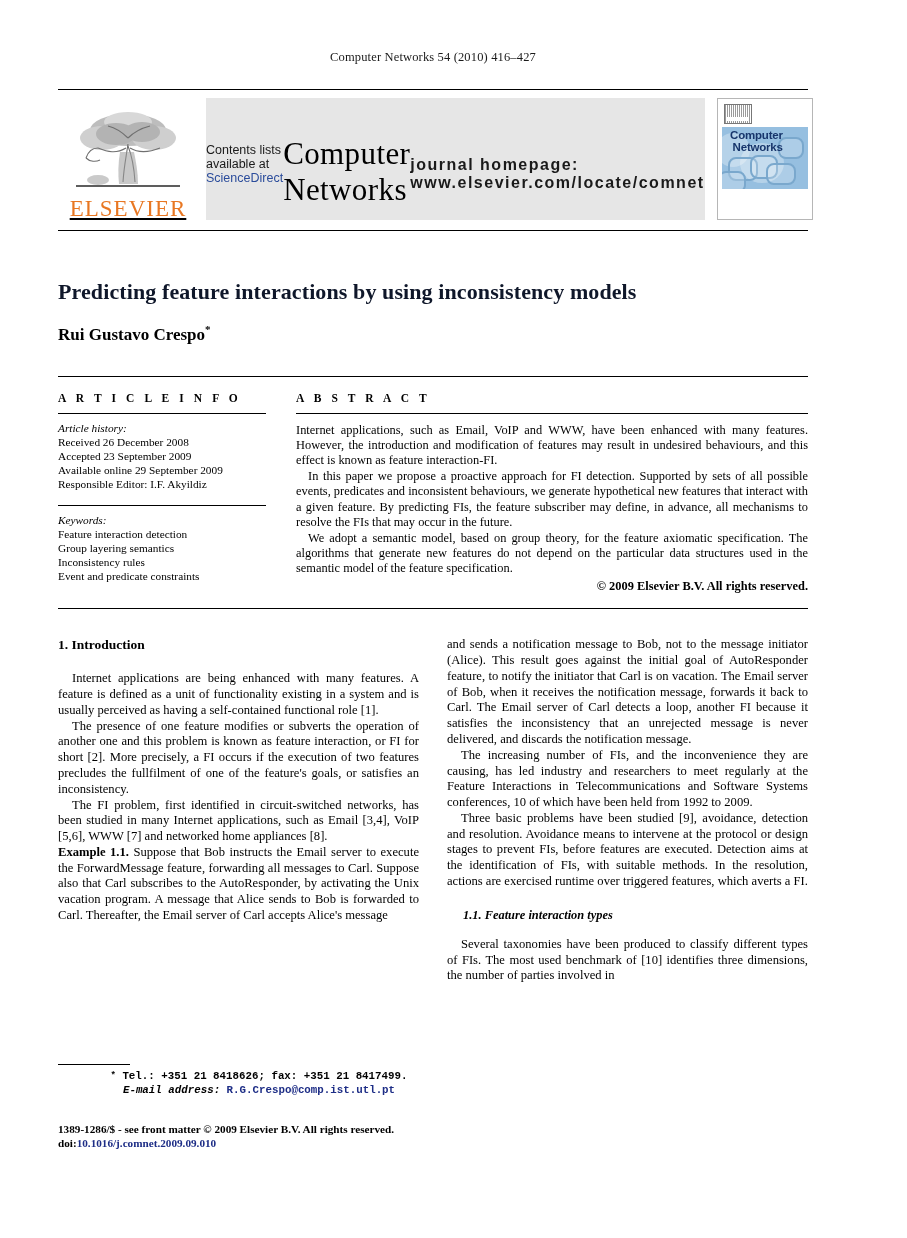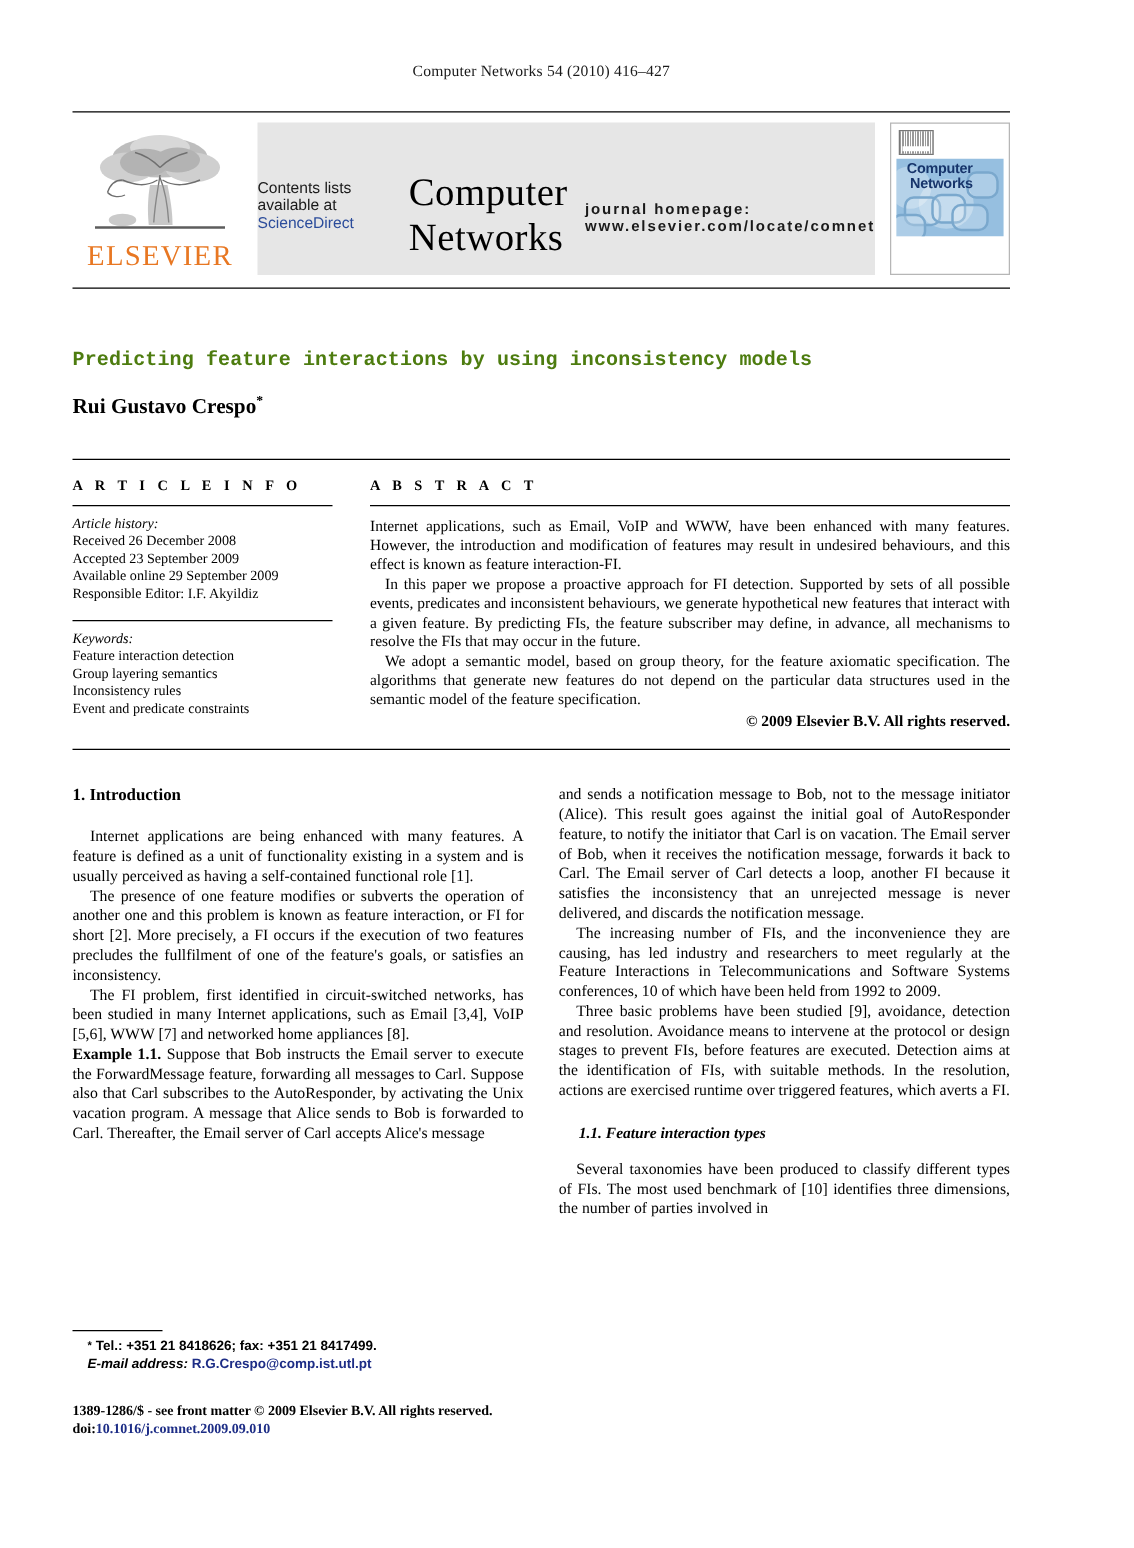--- a/index.html
+++ b/index.html
@@ -40,22 +40,23 @@
     display: flex;
     align-items: stretch;
     height: 122px;
   }
   .elsevier-block {
     width: 140px;
     flex: 0 0 140px;
     display: flex;
     flex-direction: column;
     align-items: center;
-    justify-content: center;
+    justify-content: flex-end;
     padding-top: 2px;
+    text-decoration: underline;
   }
   .tree-svg { display: block; }
   .elsevier-word {
     font-family: "Liberation Serif", serif;
     color: #E87722;
     font-size: 23px;
     letter-spacing: 1.0px;
     line-height: 1;
     margin-top: 1px;
     font-weight: 400;
@@ -81,21 +82,21 @@
   }
   .journal-title-big {
     font-family: "Liberation Serif", serif;
     font-size: 31px;
     margin-top: 17px;
     letter-spacing: 0.4px;
     color: #000;
   }
   .homepage-line {
     font-family: "Liberation Sans", sans-serif;
-    font-size: 12px;
+    font-size: 16px;
     font-weight: bold;
     letter-spacing: 1.5px;
     margin-top: 20px;
     color: #1a1a1a;
   }
   .cover-block {
     flex: 0 0 96px;
     width: 96px;
     border: 1px solid #b6b6b6;
     background: #fff;
@@ -158,25 +159,25 @@
     z-index: 5;
   }
   .cover-text .l2 { margin-left: 3px; }
 
   
   .title-rule {
     border-top: 1.6px solid #000;
     margin-top: 10px;
   }
   .paper-title {
-    font-family: Liberation Mono, monospace;
-    font-size: 16px;
+    font-family: Liberation Serif, serif;
+    font-size: 22px;
     margin-top: 48px;
     letter-spacing: 0.1px;
-    color: #4d7c0f;
+    color: #0f172a;
   }
   .author-line {
     font-family: "Liberation Serif", serif;
     font-size: 17px;
     font-weight: bold;
     margin-top: 18px;
     color: #000;
   }
   .author-line sup {
     font-size: 11px;
@@ -296,24 +297,25 @@
     left: 58px;
     top: 1064px;
     width: 390px;
   }
   .footnote-rule {
     border-top: 1px solid #000;
     width: 72px;
     margin-bottom: 5px;
   }
   .footnote {
-    font-family: Liberation Sans, sans-serif;
+    font-family: Liberation Mono, monospace;
     font-size: 10.8px;
     line-height: 13.5px;
     font-weight: bold;
+    text-align: center;
   }
   .footnote .star { font-size: 9px; vertical-align: 1px; }
   .footnote .em-lbl { font-style: italic; }
   .footnote .mail { color: #1d2d86; font-style: normal; }
   .footnote .indent { padding-left: 12px; display: block; }
 
   .imprint {
     position: absolute;
     left: 58px;
     top: 1122px;

